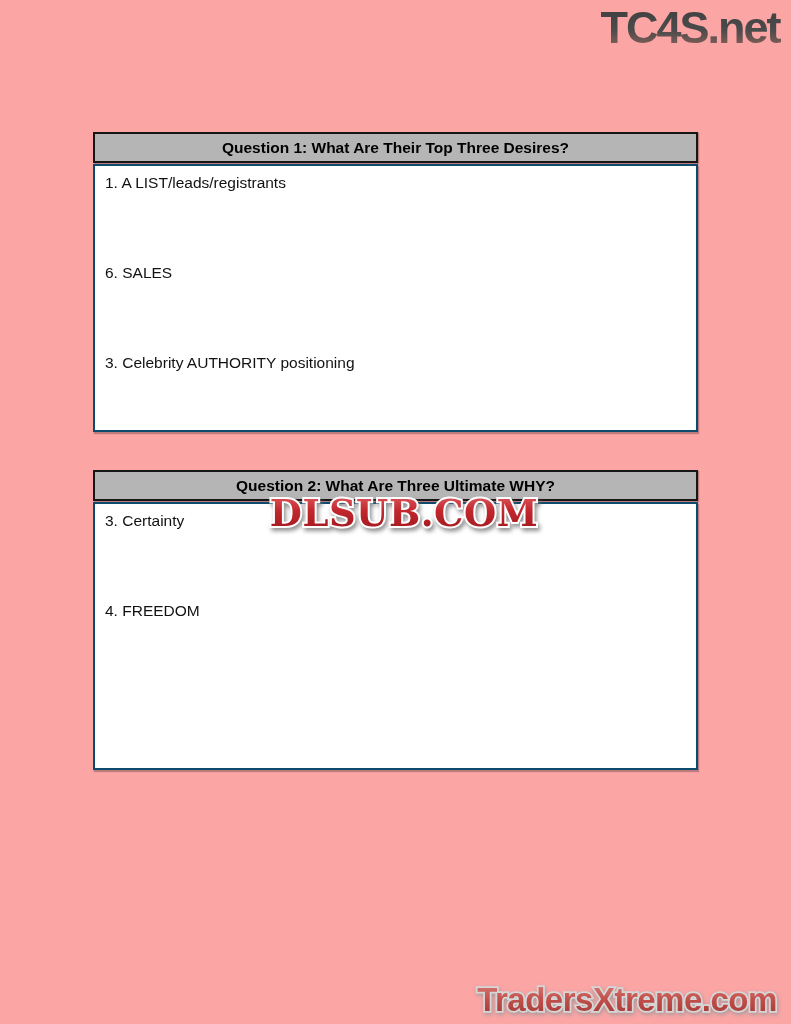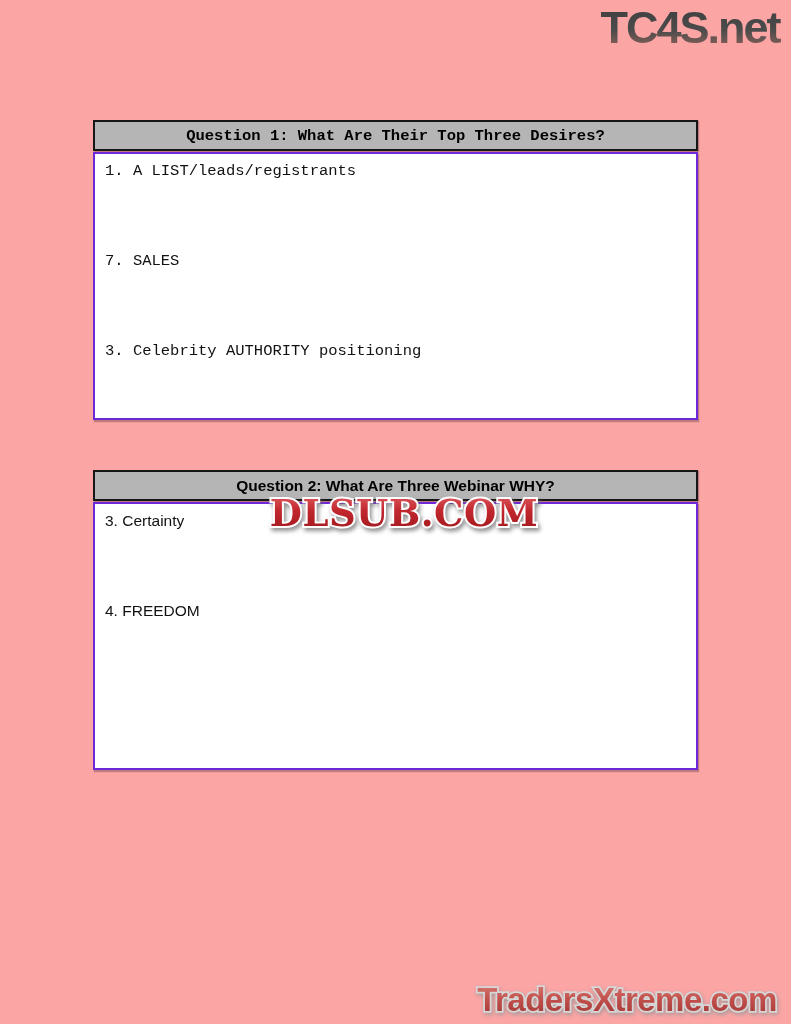--- a/index.html
+++ b/index.html
@@ -5,30 +5,30 @@
   html,body{margin:0;padding:0;background:#ffffff;}
   .page{
     position:relative;width:791px;height:1024px;background:#fca5a5;
     font-family:"Liberation Sans",sans-serif;overflow:hidden;text-align:right;
   }
   .doc-title{
     position:absolute;left:93px;top:44px;font-size:15.5px;color:#121212;
     letter-spacing:0.1px;white-space:nowrap;
   }
   .qtable{position:absolute;left:93px;width:605px;}
-  .qtable-1{top:120px;font-family:Liberation Mono, monospace;}
+  .qtable-1{top:132px;}
   .qtable-2{top:470px;}
   .qtable-header{
     box-sizing:border-box;height:31px;border:2px solid #161616;background:#b5b5b5;
     display:flex;align-items:center;justify-content:center;
     font-weight:bold;font-size:15.5px;color:#000;
     box-shadow:1px 1px 1px rgba(0,0,0,0.25);
   }
   .qtable-body{
-    box-sizing:border-box;height:268px;margin-top:1px;border:2px solid #6d28d9;
+    box-sizing:border-box;height:268px;margin-top:1px;border:2px solid #0c4a6e;
     background:#fff;position:relative;
     box-shadow:1px 2px 1px rgba(0,0,0,0.25);
   }
   .answer{position:absolute;left:10px;font-size:15.5px;color:#121212;white-space:nowrap;}
   .answer-1{top:8px;}
   .answer-2{top:98px;}
   .answer-3{top:188px;}
   .tc4s-logo{position:absolute;left:592px;top:0px;}
   .dlsub-watermark{position:absolute;left:258px;top:489px;z-index:5;}
   .traders-logo{position:absolute;left:470px;top:979px;}
@@ -49,28 +49,28 @@
     <text x="98" y="43" text-anchor="middle" font-family="Liberation Sans, sans-serif" font-size="45" font-weight="bold" letter-spacing="-2" fill="url(#tcgrad)">TC4S.net</text>
   </svg>
 
 
   <div class="qtable qtable-1">
     <div class="qtable-header">
       <span>Question 1: What Are Their Top Three Desires?</span>
     </div>
     <div class="qtable-body">
       <div class="answer answer-1">1. A LIST/leads/registrants</div>
-      <div class="answer answer-2">7. SALES</div>
+      <div class="answer answer-2">6. SALES</div>
       <div class="answer answer-3">3. Celebrity AUTHORITY positioning</div>
     </div>
   </div>
 
   <div class="qtable qtable-2">
     <div class="qtable-header">
-      <span>Question 2: What Are Three Webinar WHY?</span>
+      <span>Question 2: What Are Three Ultimate WHY?</span>
     </div>
     <div class="qtable-body">
       <div class="answer answer-1">3. Certainty</div>
       <div class="answer answer-2">4. FREEDOM</div>
     </div>
   </div>
 
   <svg class="dlsub-watermark" width="292" height="50" viewBox="0 0 292 50">
     <defs>
       <linearGradient id="dlgrad" x1="0" y1="0" x2="0" y2="1">

